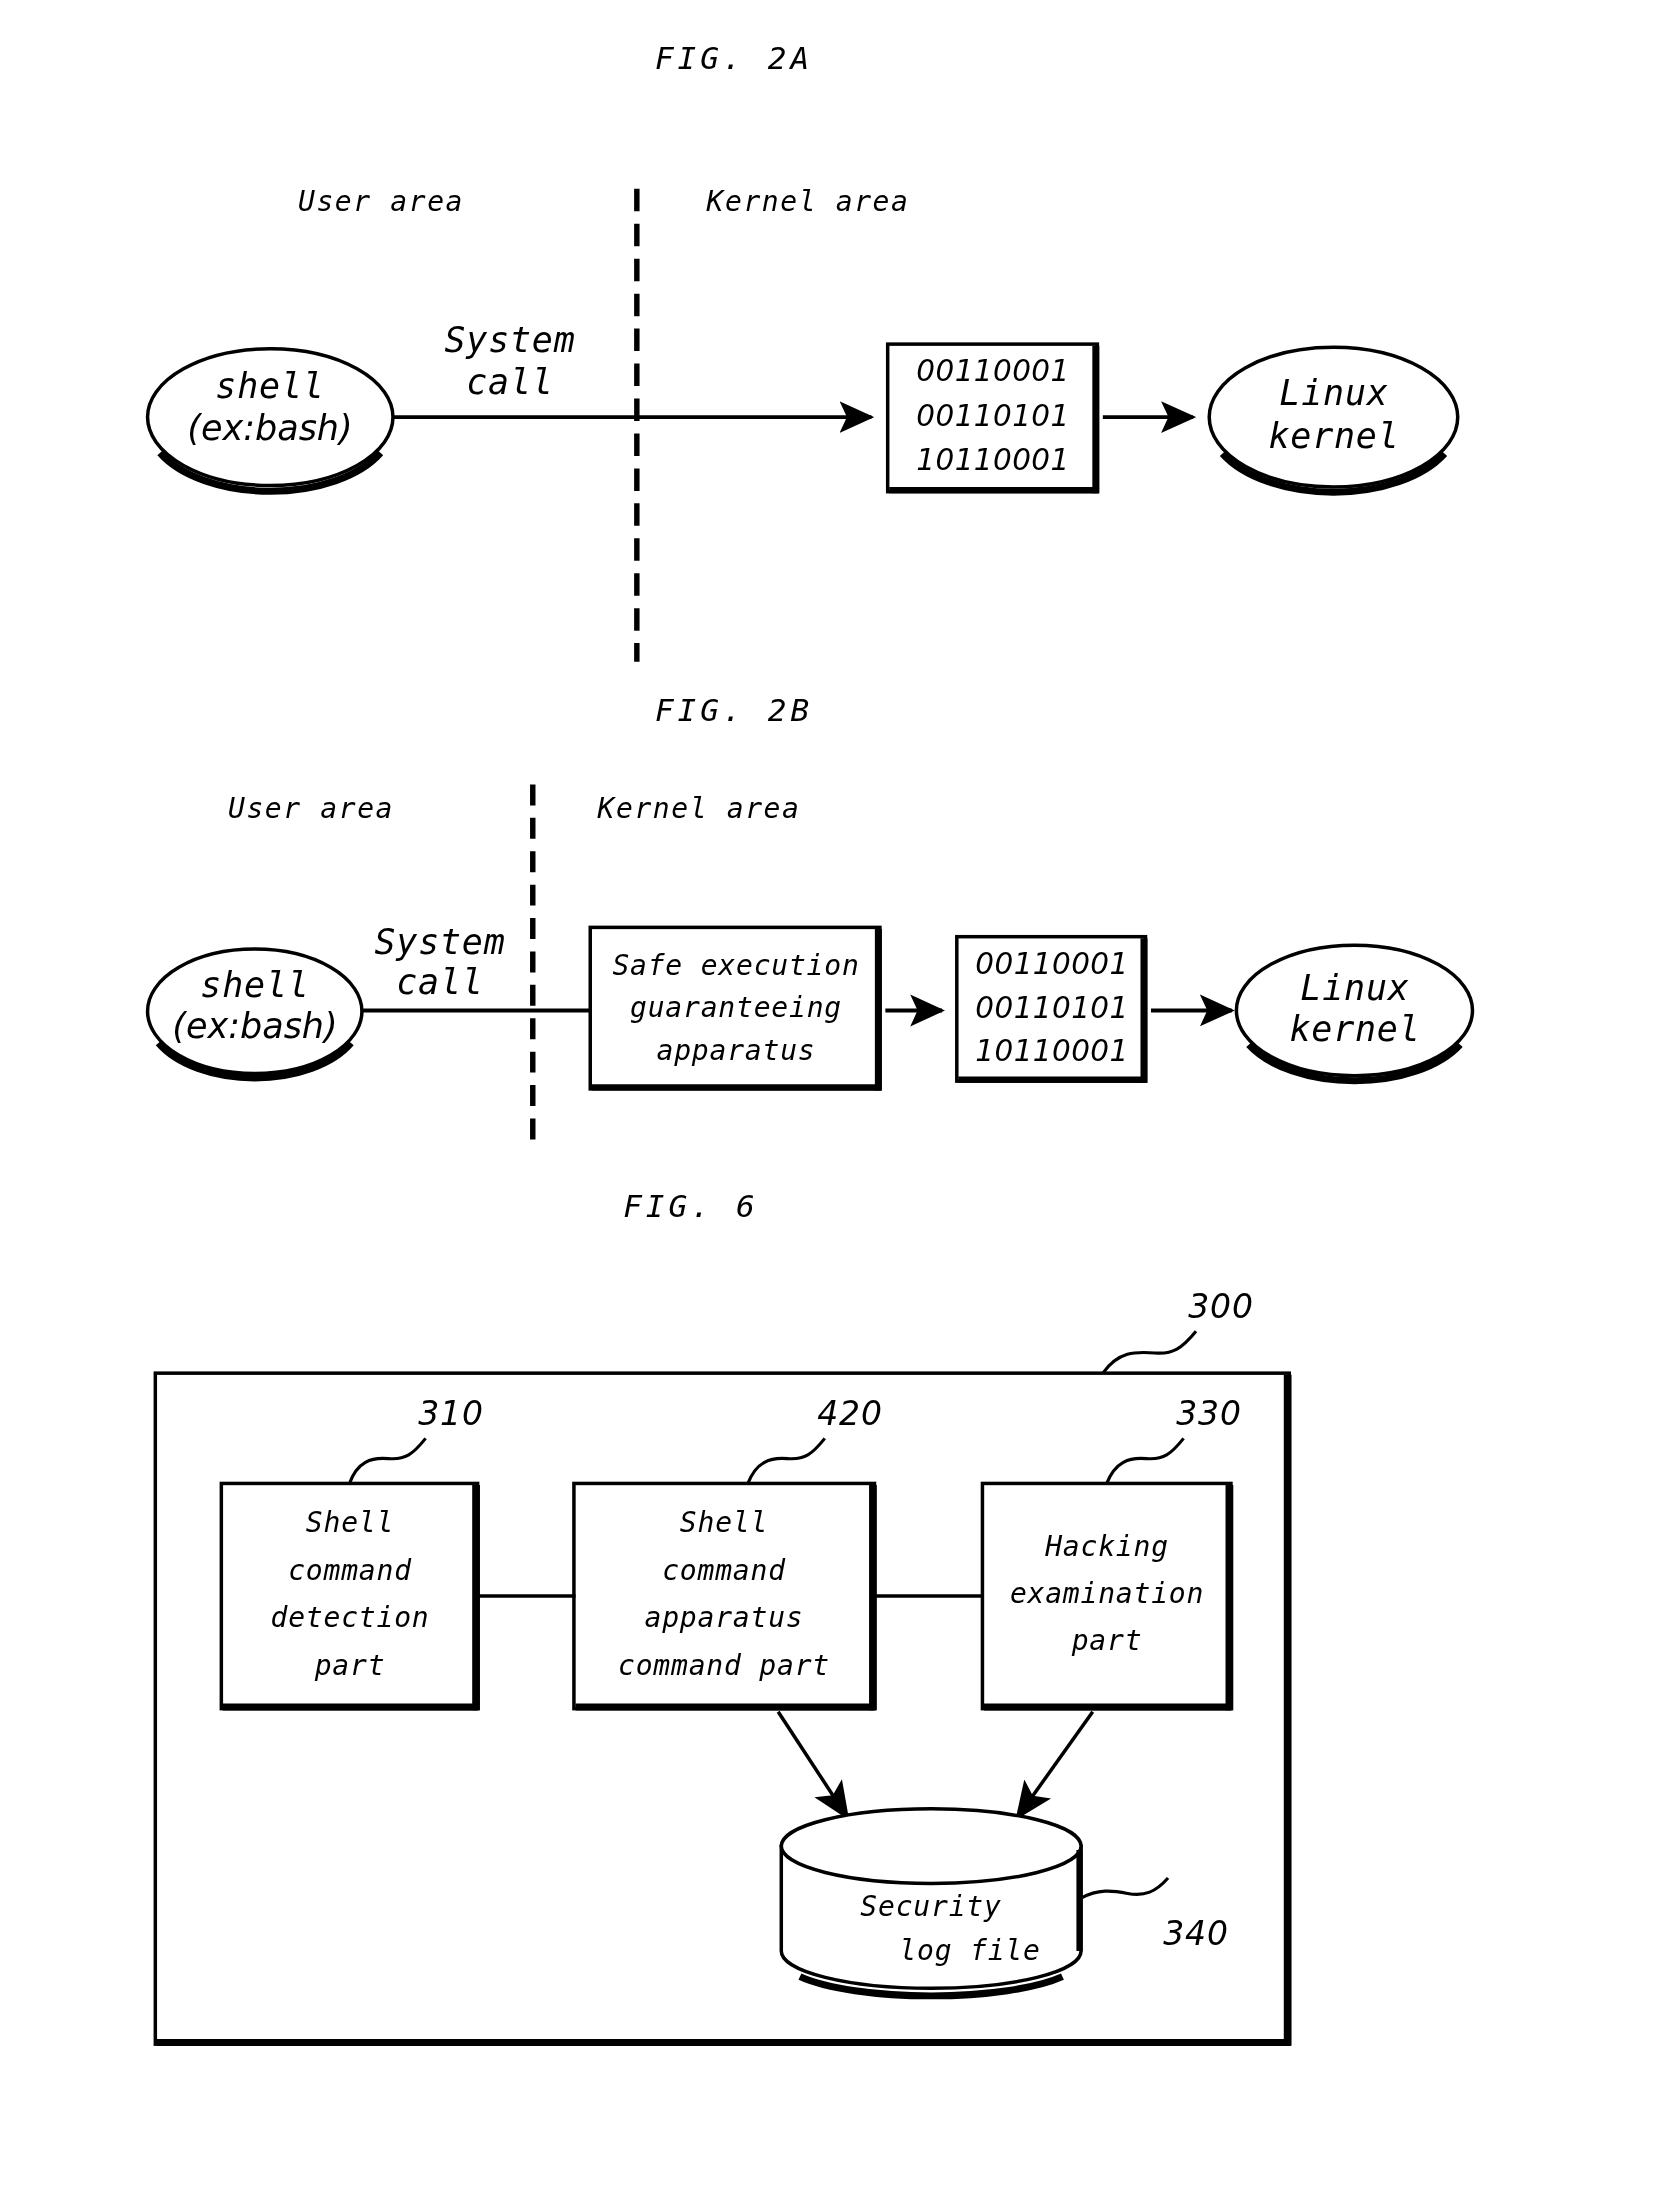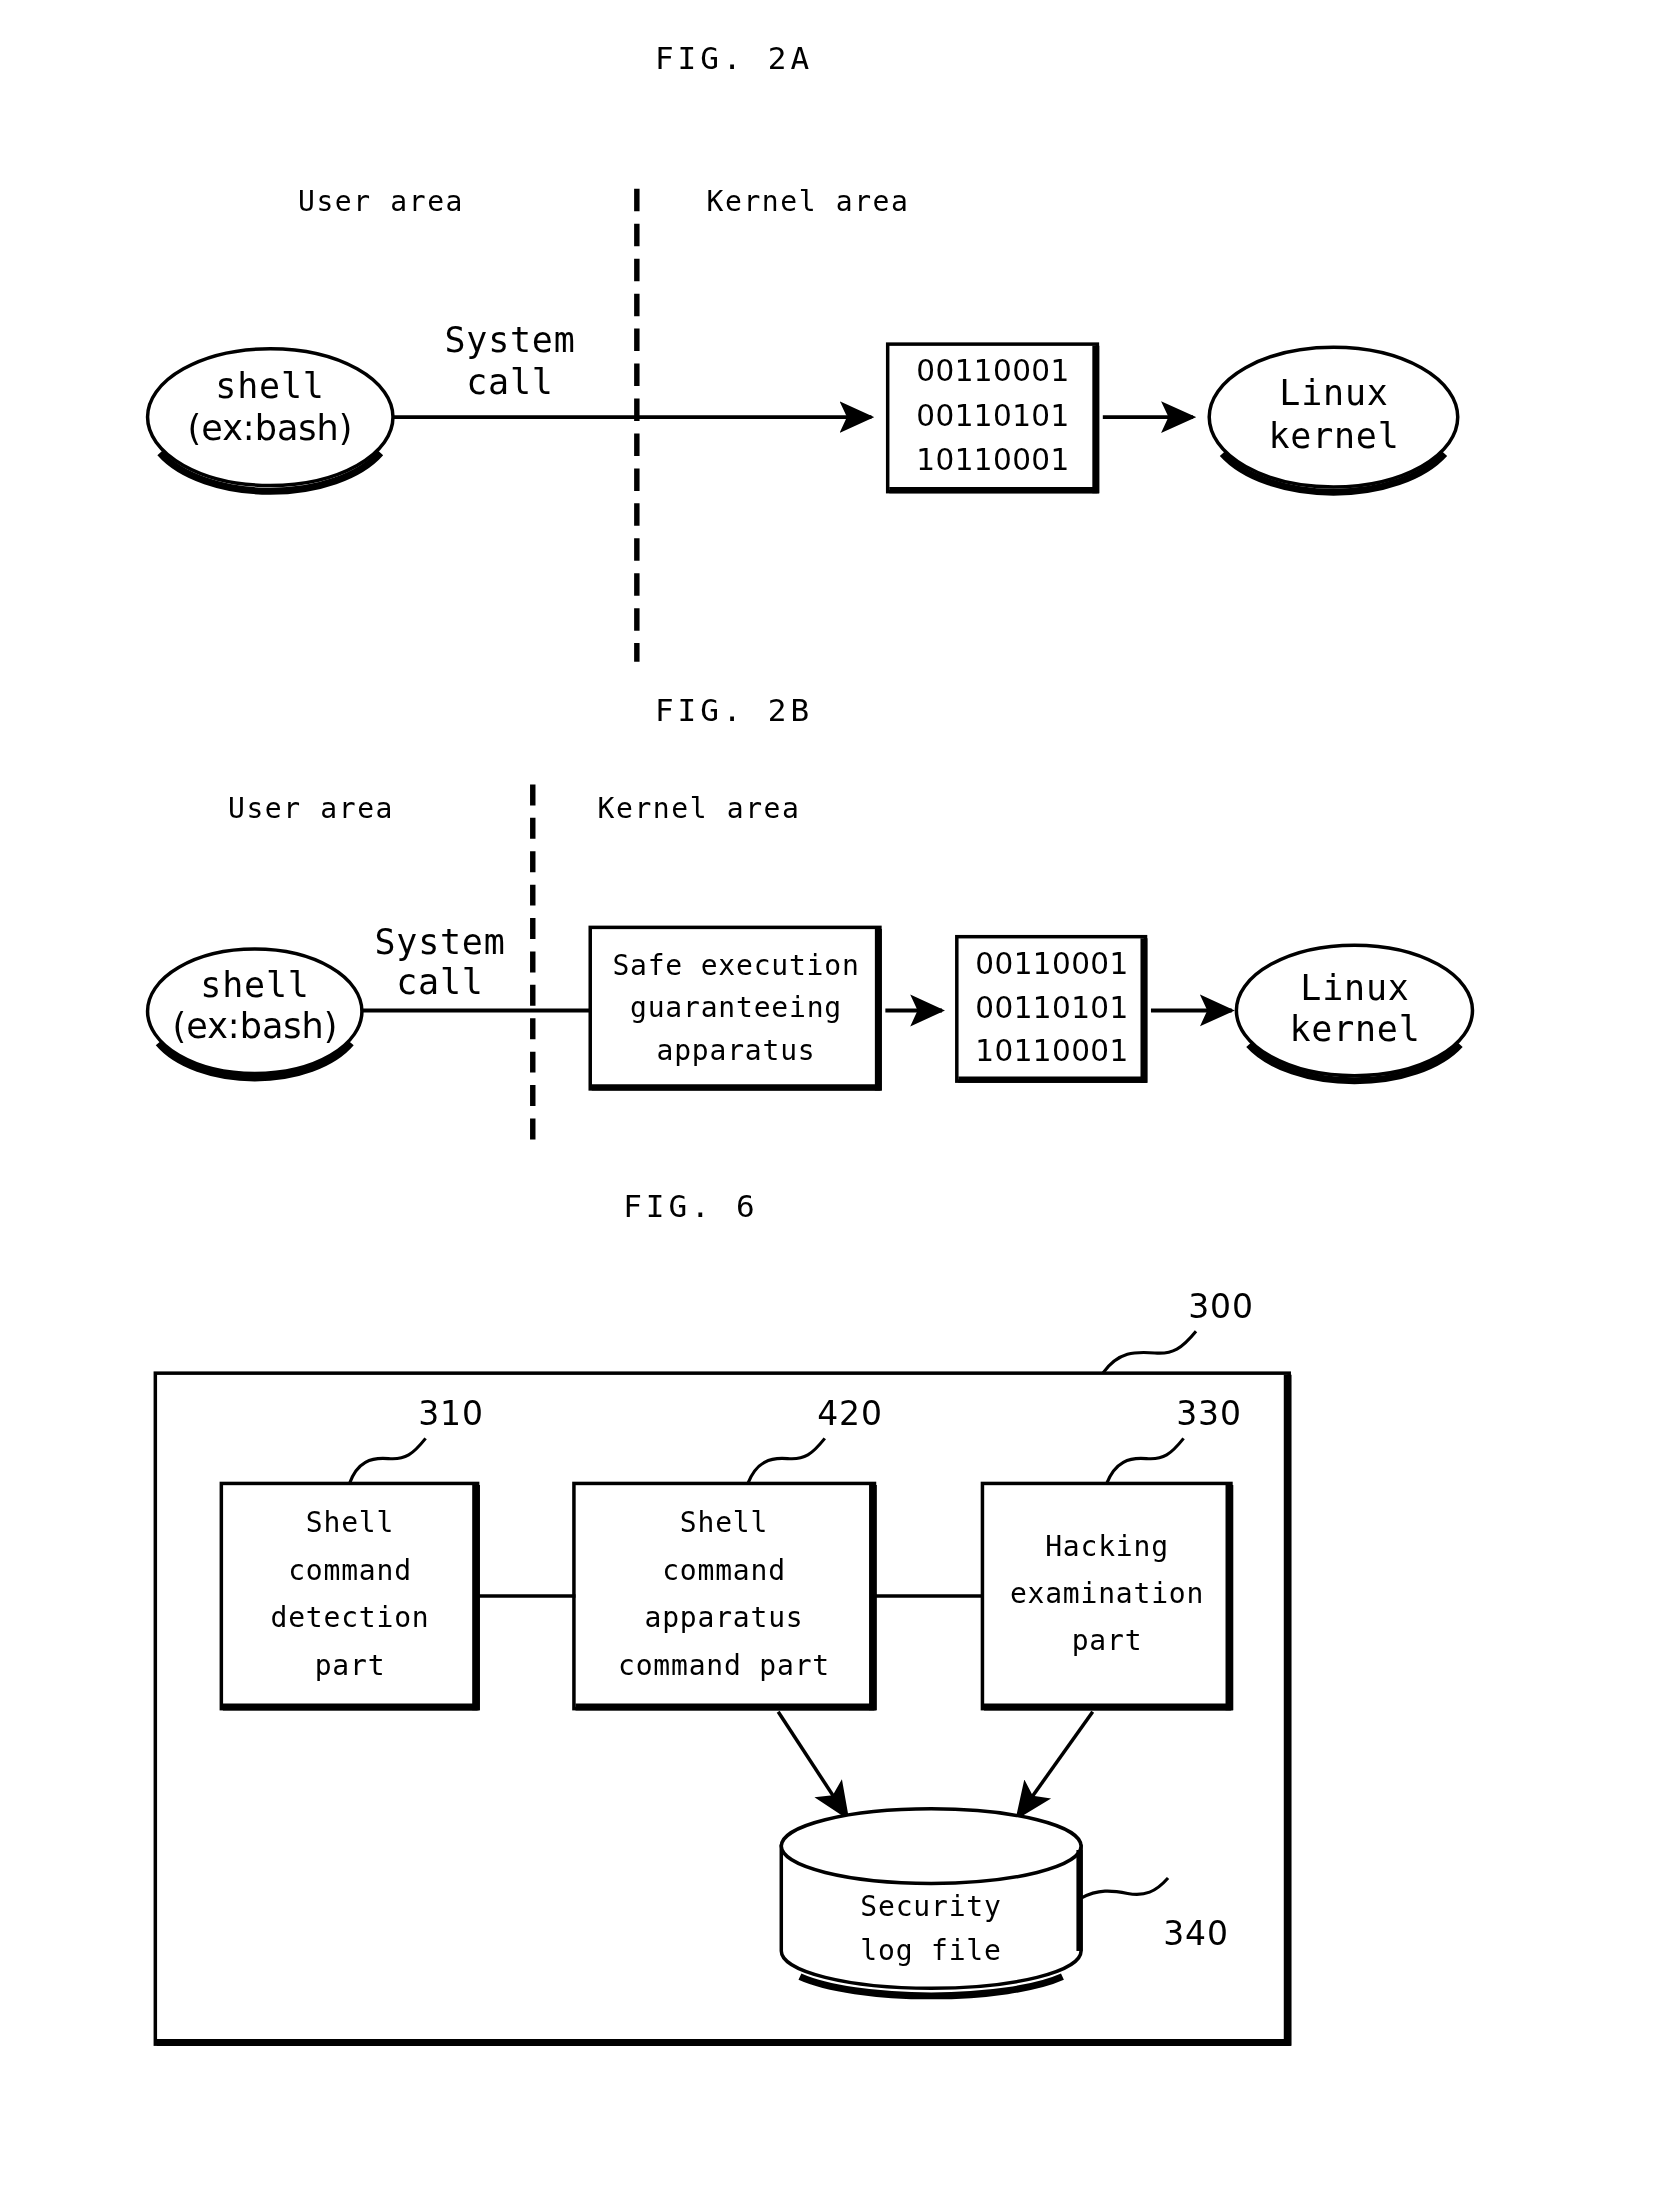--- a/index.html
+++ b/index.html
@@ -13,20 +13,21 @@
     position: relative;
     font-family: "DejaVu Sans Mono", monospace;
     color: #000000;
     overflow: hidden;
   }
   .page {
     position: absolute;
     left: 0; top: 0;
     width: 1655px;
     height: 1613px;
+    font-style: italic;
   }
   svg.sheet {
     position: absolute;
     left: 0; top: 0;
     width: 1655px;
     height: 2205px;
   }
   .txt {
     position: absolute;
     white-space: pre;
@@ -269,16 +270,16 @@
   <div class="txt boxtext center" style="left:724px; top:1505px;">Shell</div>
   <div class="txt boxtext center" style="left:724px; top:1553px;">command</div>
   <div class="txt boxtext center" style="left:724px; top:1600px;">apparatus</div>
   <div class="txt boxtext center" style="left:724px; top:1648px;">command part</div>
 
   <div class="txt boxtext center" style="left:1107px; top:1529px;">Hacking</div>
   <div class="txt boxtext center" style="left:1107px; top:1576px;">examination</div>
   <div class="txt boxtext center" style="left:1107px; top:1623px;">part</div>
 
   <div class="txt boxtext center" style="left:931px; top:1889px;">Security</div>
-  <div class="txt boxtext center" style="left:931px; top:1933px;">log file</div>
+  <div class="txt boxtext center" style="left:970px; top:1933px;">log file</div>
 
 </div>
 
 
 </body></html>

